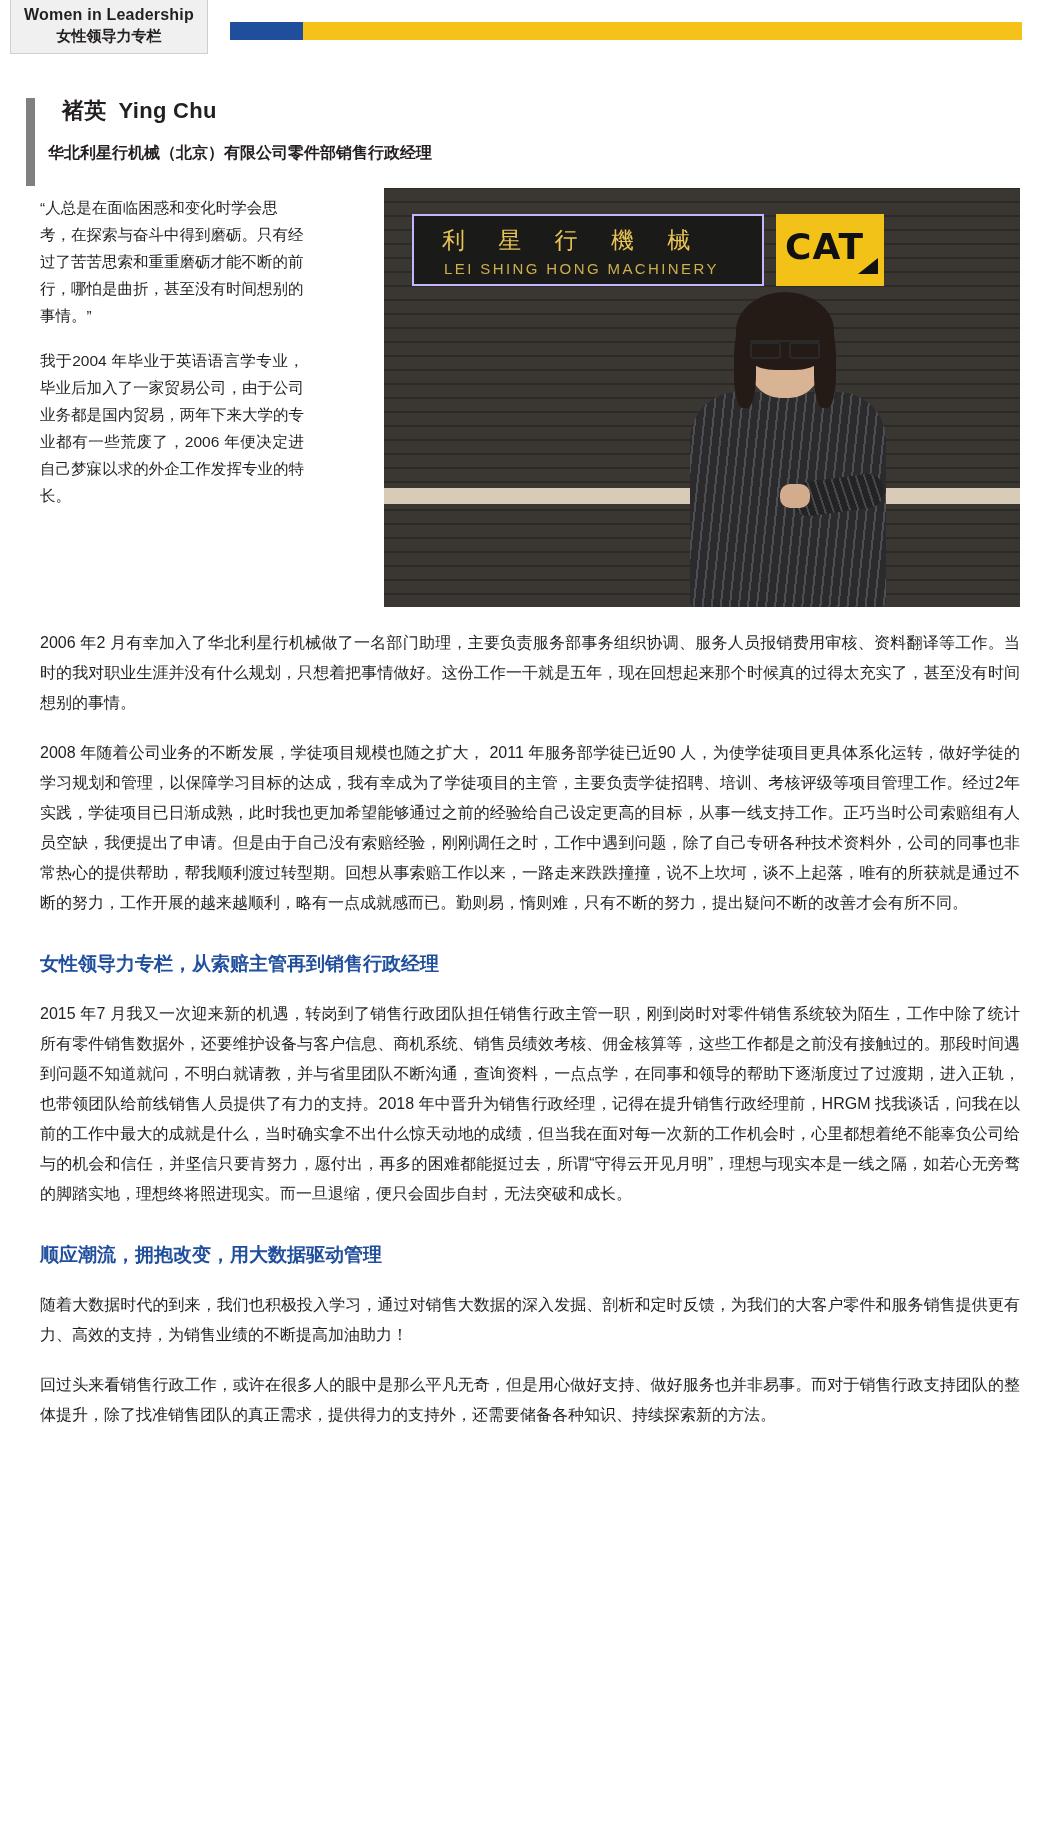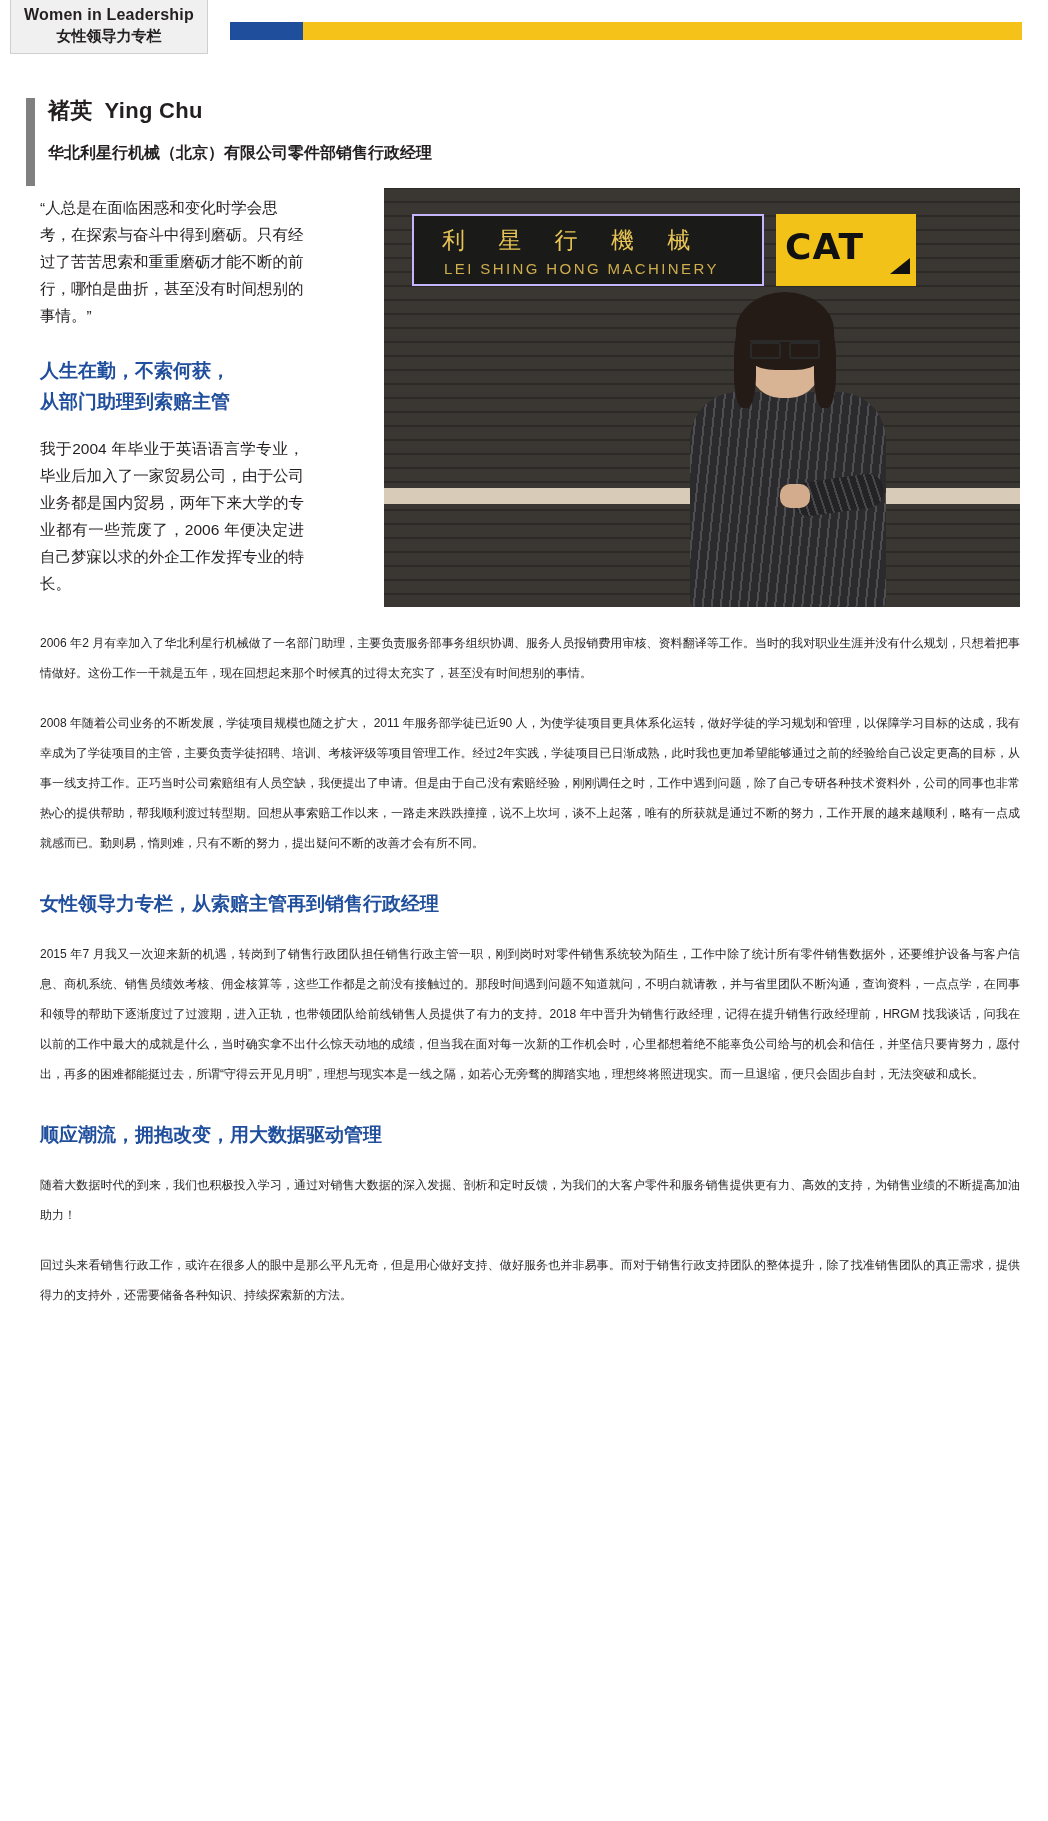--- a/index.html
+++ b/index.html
@@ -75,21 +75,21 @@
     top: 2px;
     width: 9px;
     height: 88px;
     background: #808080;
   }
   .person-name {
     font-size: 22px;
     font-weight: bold;
     color: #231f20;
     line-height: 30px;
-    margin: 0;
+    margin: 14px;
     letter-spacing: .3px;
   }
   .person-name .en {
     margin-left: 12px;
   }
   .person-role {
     font-size: 16px;
     font-weight: bold;
     color: #231f20;
     line-height: 26px;
@@ -137,21 +137,21 @@
     line-height: 31px;
     margin: 30px 0 18px 0;
   }
   .para-small {
     font-size: 15.5px;
     line-height: 27px;
     margin: 18px 0 0 0;
     text-align: justify;
   }
   .para {
-    font-size: 12px;
+    font-size: 16px;
     line-height: 30px;
     margin: 20px 0 0 0;
     text-align: justify;
   }
   .clear { clear: both; }
 
   
   .wall {
     position: absolute;
     inset: 0;
@@ -184,21 +184,21 @@
     left: 30px;
     top: 44px;
     color: #cfae4e;
     font-size: 15px;
     letter-spacing: 2.4px;
   }
   .cat-box {
     position: absolute;
     left: 392px;
     top: 26px;
-    width: 140px;
+    width: 108px;
     height: 72px;
     background: #f3c219;
     overflow: hidden;
   }
   .cat-box .cat {
     position: absolute;
     left: 9px;
     top: 12px;
     color: #111;
     font-size: 36px;
@@ -373,24 +373,20 @@
         <div class="p-head"></div>
         <div class="p-hair"></div>
         <div class="p-hair2"></div>
         <div class="p-hair3"></div>
         <div class="p-glass"></div>
       </div>
     </div>
 
     <div class="left-col">
       <div class="quote">“人总是在面临困惑和变化时学会思考，在探索与奋斗中得到磨砺。只有经过了苦苦思索和重重磨砺才能不断的前行，哪怕是曲折，甚至没有时间想别的事情。”</div>
-      <div class="sub-head">
-        <span>人生在勤，不索何获，</span><br>
-        <span>从部门助理到索赔主管</span>
-      </div>
       <div class="para-small">我于2004 年毕业于英语语言学专业，毕业后加入了一家贸易公司，由于公司业务都是国内贸易，两年下来大学的专业都有一些荒废了，2006 年便决定进自己梦寐以求的外企工作发挥专业的特长。</div>
     </div>
     <div class="clear"></div>
   </div>
 
   <div class="para">2006 年2 月有幸加入了华北利星行机械做了一名部门助理，主要负责服务部事务组织协调、服务人员报销费用审核、资料翻译等工作。当时的我对职业生涯并没有什么规划，只想着把事情做好。这份工作一干就是五年，现在回想起来那个时候真的过得太充实了，甚至没有时间想别的事情。</div>
   <div class="para">2008 年随着公司业务的不断发展，学徒项目规模也随之扩大， 2011 年服务部学徒已近90 人，为使学徒项目更具体系化运转，做好学徒的学习规划和管理，以保障学习目标的达成，我有幸成为了学徒项目的主管，主要负责学徒招聘、培训、考核评级等项目管理工作。经过2年实践，学徒项目已日渐成熟，此时我也更加希望能够通过之前的经验给自己设定更高的目标，从事一线支持工作。正巧当时公司索赔组有人员空缺，我便提出了申请。但是由于自己没有索赔经验，刚刚调任之时，工作中遇到问题，除了自己专研各种技术资料外，公司的同事也非常热心的提供帮助，帮我顺利渡过转型期。回想从事索赔工作以来，一路走来跌跌撞撞，说不上坎坷，谈不上起落，唯有的所获就是通过不断的努力，工作开展的越来越顺利，略有一点成就感而已。勤则易，惰则难，只有不断的努力，提出疑问不断的改善才会有所不同。</div>
 
   <div class="sub-head-2">女性领导力专栏，从索赔主管再到销售行政经理</div>
   <div class="para">2015 年7 月我又一次迎来新的机遇，转岗到了销售行政团队担任销售行政主管一职，刚到岗时对零件销售系统较为陌生，工作中除了统计所有零件销售数据外，还要维护设备与客户信息、商机系统、销售员绩效考核、佣金核算等，这些工作都是之前没有接触过的。那段时间遇到问题不知道就问，不明白就请教，并与省里团队不断沟通，查询资料，一点点学，在同事和领导的帮助下逐渐度过了过渡期，进入正轨，也带领团队给前线销售人员提供了有力的支持。2018 年中晋升为销售行政经理，记得在提升销售行政经理前，HRGM 找我谈话，问我在以前的工作中最大的成就是什么，当时确实拿不出什么惊天动地的成绩，但当我在面对每一次新的工作机会时，心里都想着绝不能辜负公司给与的机会和信任，并坚信只要肯努力，愿付出，再多的困难都能挺过去，所谓“守得云开见月明”，理想与现实本是一线之隔，如若心无旁骛的脚踏实地，理想终将照进现实。而一旦退缩，便只会固步自封，无法突破和成长。</div>

